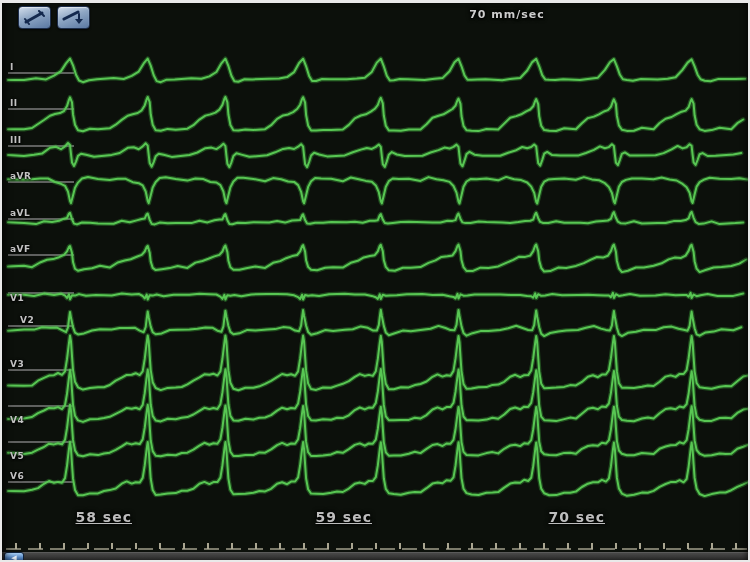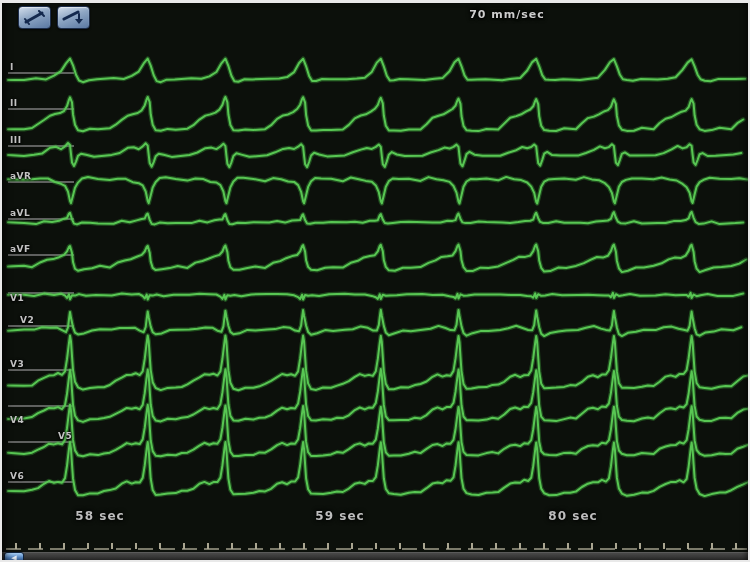--- a/index.html
+++ b/index.html
@@ -26,23 +26,24 @@
     text-shadow:0 0 5px #000,0 0 3px #000,0 1px 2px #000;
   }
   
   #ecg-svg{position:absolute;left:0;top:0;}
   .lead-label{
     position:absolute;left:8px;height:11px;
     color:#c4c4c4;font-size:9px;font-weight:bold;letter-spacing:.5px;
     text-shadow:0 0 3px #000,0 1px 2px #000;line-height:11px;
   }
   .time-marker{
-    position:absolute;top:506px;width:64px;text-align:center;
-    color:#bdbdbd;font-size:12px;font-weight:bold;letter-spacing:1px;
+    position:absolute;top:506px;width:64px;text-align:right;
+    color:#bdbdbd;font-size:14px;font-weight:bold;letter-spacing:1px;
     text-shadow:0 0 5px #000,0 0 3px #000;
+    text-decoration:underline;
   }
   
   .scrollbar{
     position:absolute;left:0;right:0;top:549px;height:10px;
     background:linear-gradient(#484848,#232323);
     border-top:1px solid #5a5a5a;
   }
   .scroll-left{
     position:absolute;left:2px;top:-1px;width:20px;height:12px;padding:0;
     background:linear-gradient(#a5ccf2 0%,#5b8cc8 45%,#2d5a9b 100%);
@@ -132,27 +133,27 @@
       <div class="lead-label" style="top: 59px;">I</div>
       <div class="lead-label" style="top: 95px;">II</div>
       <div class="lead-label" style="top: 132px;">III</div>
       <div class="lead-label" style="top: 168px;">aVR</div>
       <div class="lead-label" style="top: 205px;">aVL</div>
       <div class="lead-label" style="top: 241px;">aVF</div>
       <div class="lead-label" style="top: 290px;">V1</div>
       <div class="lead-label" style="top: 312px; margin-left: 10px;">V2</div>
       <div class="lead-label" style="top: 356px;">V3</div>
       <div class="lead-label" style="top: 412px;">V4</div>
-      <div class="lead-label" style="top: 428px; margin-left: 48px;">V5</div>
+      <div class="lead-label" style="top: 448px;">V5</div>
       <div class="lead-label" style="top: 468px;">V6</div>
     </div>
   <div id="time-markers">
       <div class="time-marker" style="left: 66px;">58 sec</div>
       <div class="time-marker" style="left: 306px;">59 sec</div>
-      <div class="time-marker" style="left: 539px;">80 sec</div>
+      <div class="time-marker" style="left: 539px;">70 sec</div>
     </div>
 
   <button class="tool-btn b1">
     <svg width="24" height="15" viewBox="0 0 24 15">
       <path d="M3 12 L19 3" stroke="#14294e" stroke-width="3" stroke-linecap="round" fill="none"></path>
       <path d="M16 1 L21 6" stroke="#14294e" stroke-width="2" stroke-linecap="round" fill="none"></path>
       <path d="M2 9 L6 14" stroke="#14294e" stroke-width="2" stroke-linecap="round" fill="none"></path>
     </svg>
   </button>
 

